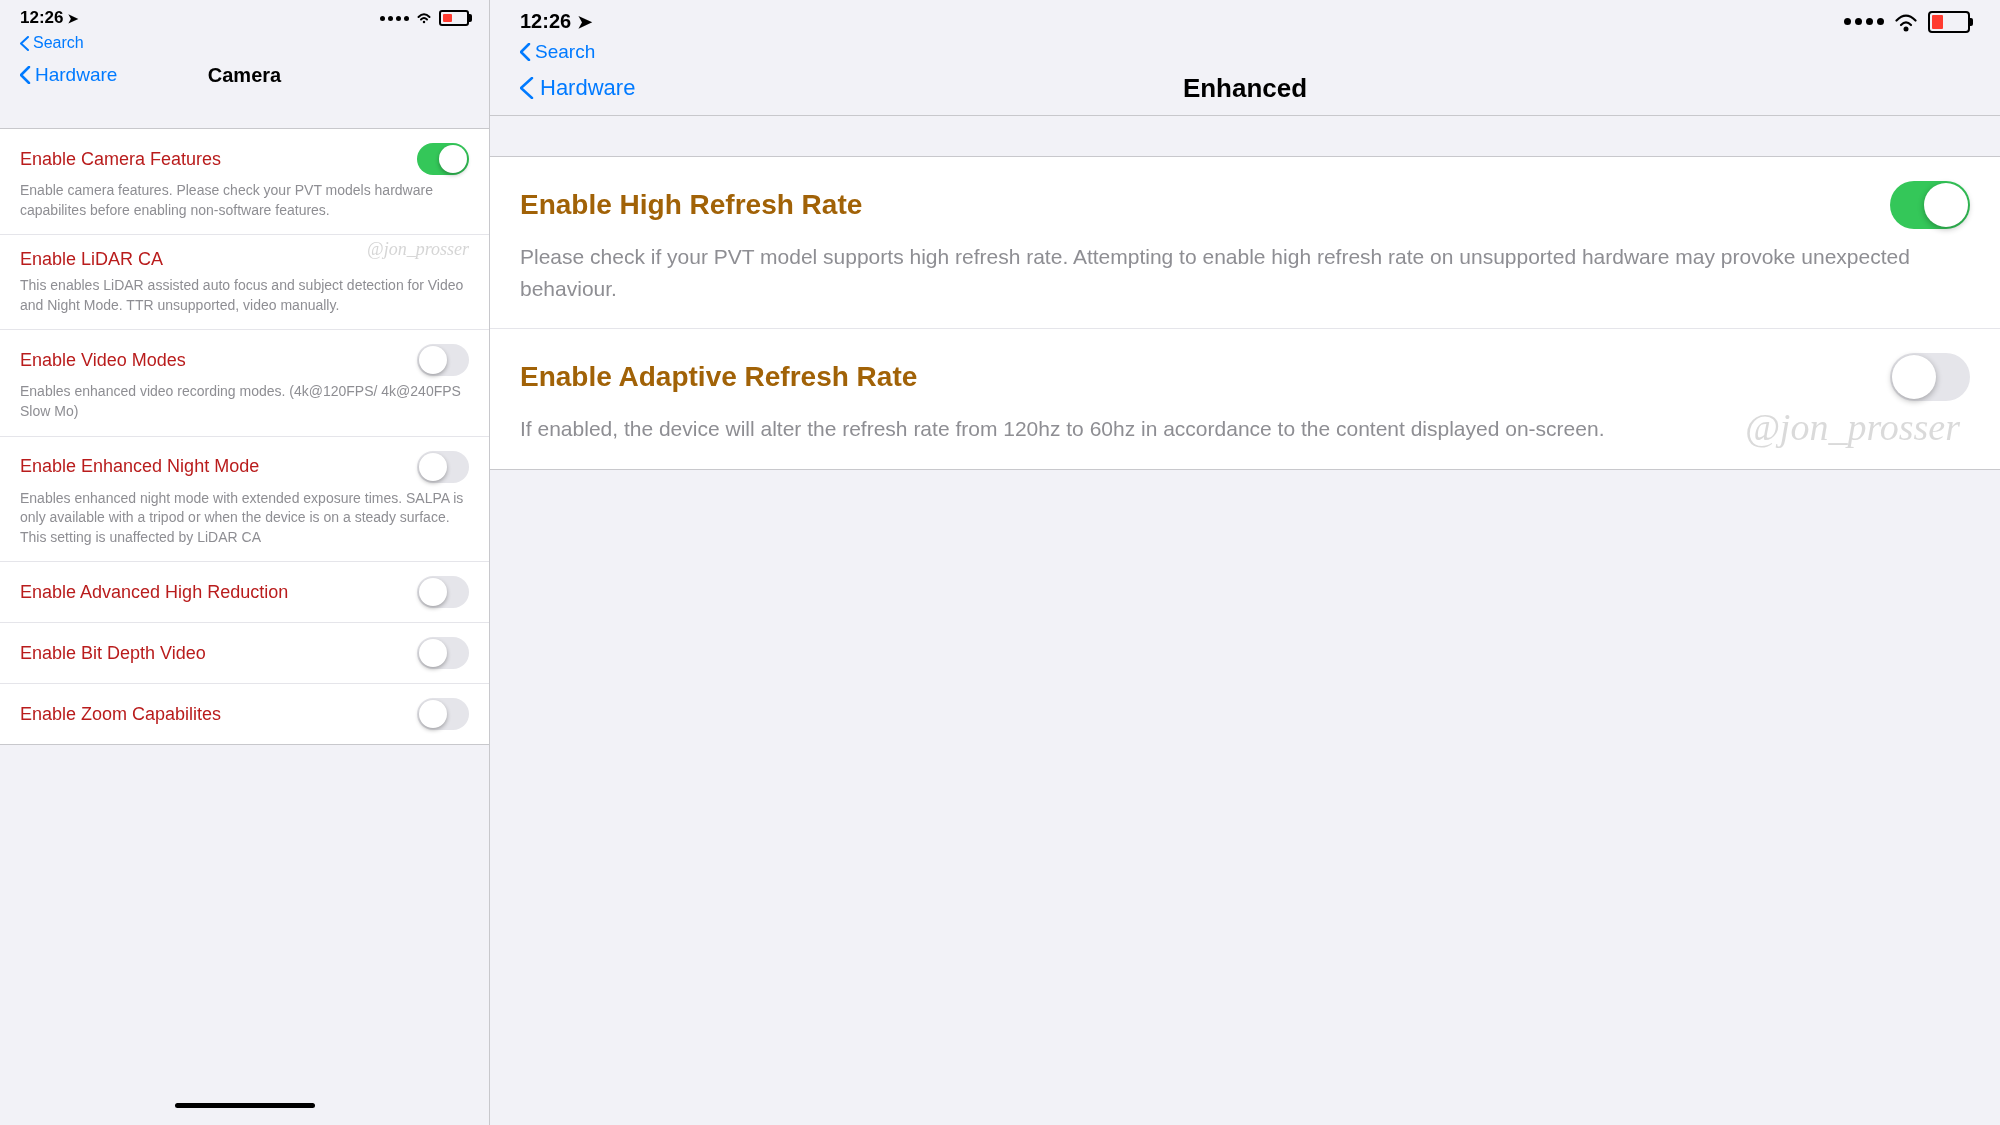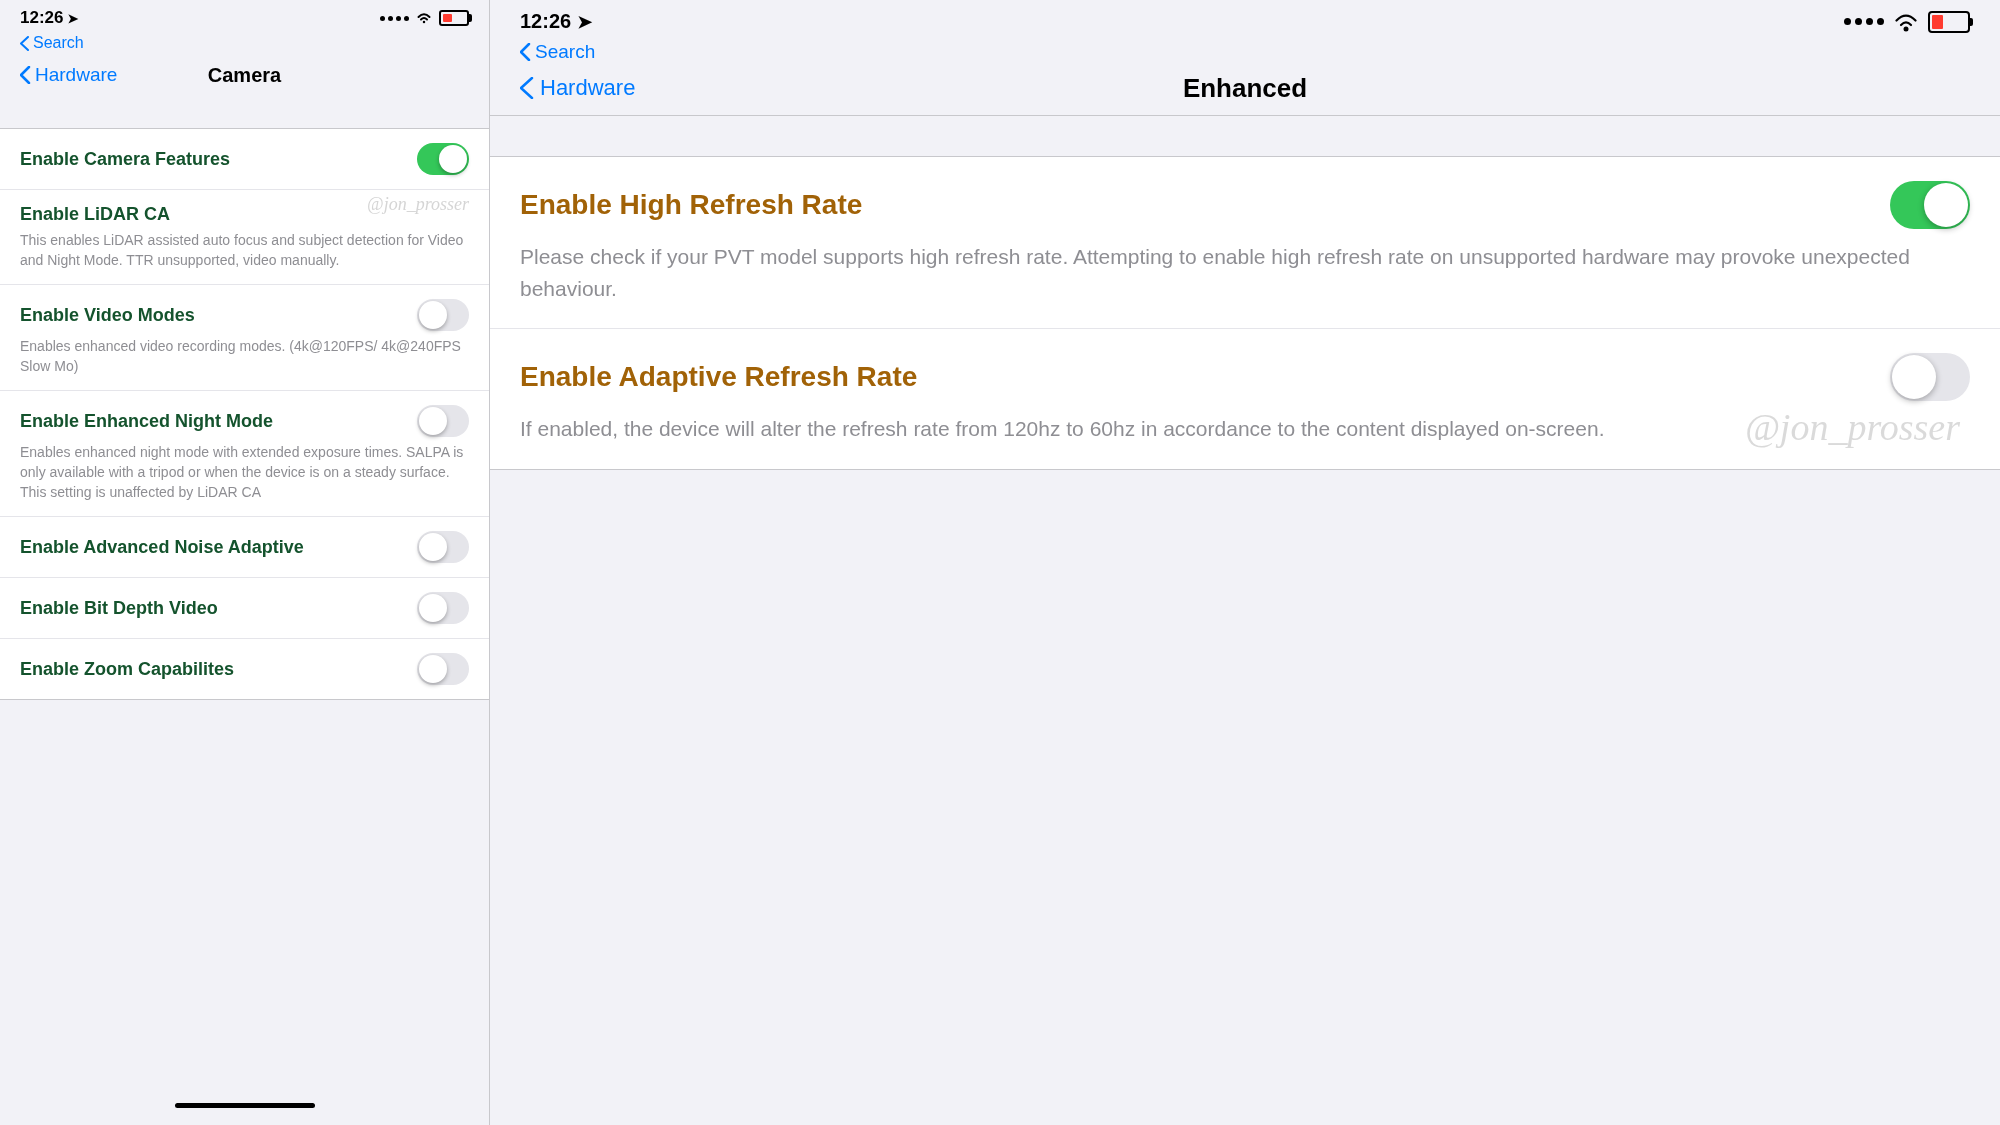--- a/index.html
+++ b/index.html
@@ -109,22 +109,22 @@
     }
 
     .setting-row-header {
       display: flex;
       justify-content: space-between;
       align-items: center;
     }
 
     .setting-label {
       font-size: 18px;
-      color: #14532d;
-      font-weight: 700;
+      color: #b91c1c;
+      font-weight: 400;
     }
 
     .setting-desc {
       font-size: 14px;
       color: #8e8e93;
       margin-top: 6px;
       line-height: 1.4;
     }
 
     
@@ -454,20 +454,21 @@
     <div class="separator-row"></div>
     <div class="section-group">
 
       <div class="setting-row">
         <div class="setting-row-header">
           <span class="setting-label">Enable Camera Features</span>
           <div class="toggle on">
             <div class="toggle-knob"></div>
           </div>
         </div>
+        <div class="setting-desc">Enable camera features. Please check your PVT models hardware capabilites before enabling non-software features.</div>
       </div>
 
       <div class="setting-row">
         <div class="setting-row-header" style="position:relative;">
           <span class="setting-label">Enable LiDAR CA</span>
           <span class="watermark" style="position:static;font-size:18px;color:rgba(150,150,150,0.4);font-style:italic;">@jon_prosser</span>
         </div>
         <div class="setting-desc">This enables LiDAR assisted auto focus and subject detection for Video and Night Mode. TTR unsupported, video manually.</div>
       </div>
 
@@ -486,21 +487,21 @@
           <span class="setting-label">Enable Enhanced Night Mode</span>
           <div class="toggle off">
             <div class="toggle-knob"></div>
           </div>
         </div>
         <div class="setting-desc">Enables enhanced night mode with extended exposure times. SALPA is only available with a tripod or when the device is on a steady surface. This setting is unaffected by LiDAR CA</div>
       </div>
 
       <div class="setting-row">
         <div class="setting-row-header">
-          <span class="setting-label">Enable Advanced Noise Adaptive</span>
+          <span class="setting-label">Enable Advanced High Reduction</span>
           <div class="toggle off">
             <div class="toggle-knob"></div>
           </div>
         </div>
       </div>
 
       <div class="setting-row">
         <div class="setting-row-header">
           <span class="setting-label">Enable Bit Depth Video</span>
           <div class="toggle off">

